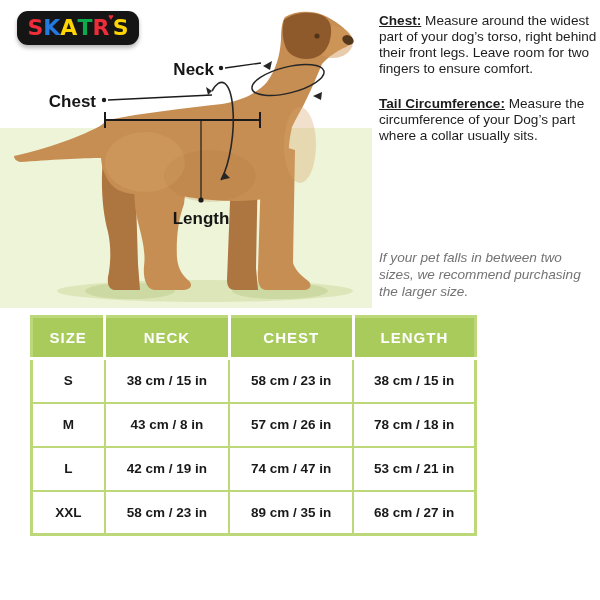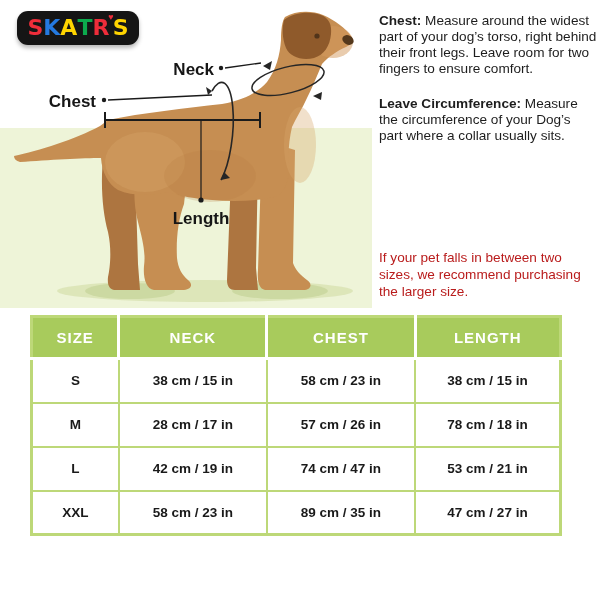--- a/index.html
+++ b/index.html
@@ -17,26 +17,26 @@
 
   
   .green-panel{position:absolute;left:0;top:128px;width:372px;height:180px;background:#eef4d8;}
   .dog-svg,.anno-svg{position:absolute;left:0;top:0;width:372px;height:310px;}
   .anno-svg text{font-family:"Liberation Sans","DejaVu Sans",sans-serif;font-weight:700;
                  font-size:17px;fill:#161616;}
 
   
   .instructions{position:absolute;left:379px;top:13px;width:218px;}
   .instructions p{margin:0 0 19px 0;font-size:13.6px;line-height:16px;color:#1d1d1d;}
-  .instructions b{font-weight:700;}
+  .instructions b{font-weight:700;text-decoration:underline;}
   .note{position:absolute;left:379px;top:249px;width:218px;font-size:13.6px;line-height:17px;
-        color:#b91c1c;}
+        font-style:italic;color:#737373;}
 
   
-  .size-table{position:absolute;left:30px;top:315px;width:532px;border-collapse:collapse;border-radius:11px;}
+  .size-table{position:absolute;left:30px;top:315px;width:447px;border-collapse:collapse;border-radius:11px;}
   .size-table th{background:#a8cb5c;color:#ffffff;font-weight:700;font-size:15px;
                  letter-spacing:1px;height:42px;border:3px solid #ffffff;border-top:none;
                  text-align:center;vertical-align:middle;}
   .size-table th:first-child{border-left:none;}
   .size-table th:last-child{border-right:none;}
   .size-table td{background:#ffffff;border:2px solid #bdd878;height:44px;text-align:center;
                  vertical-align:middle;font-weight:700;font-size:13.5px;color:#1a1a1a;}
   .size-table{border:3px solid #bdd878;}
   .col-size{width:16.5%;} .col-neck{width:28%;} .col-chest{width:28%;} .col-length{width:27.5%;}
 </style>
@@ -125,21 +125,21 @@
       <span class="ltr" style="color: rgb(36, 121, 224);">K</span>
       <span class="ltr" style="color: rgb(255, 212, 0);">A</span>
       <span class="ltr" style="color: rgb(12, 170, 77);">T</span>
       <span class="ltr" style="color: rgb(238, 45, 58);">R</span>
       <span class="heart" style="color: rgb(238, 45, 58);">♥</span>
       <span class="ltr" style="color: rgb(255, 212, 0);">S</span>
   </div>
 
   <div class="instructions">
     <p><b>Chest:</b><span> Measure around the widest part of your dog’s torso, right behind their front legs. Leave room for two fingers to ensure comfort.</span></p>
-    <p><b>Leave Circumference:</b><span> Measure the circumference of your Dog’s part where a collar usually sits.</span></p>
+    <p><b>Tail Circumference:</b><span> Measure the circumference of your Dog’s part where a collar usually sits.</span></p>
   </div>
   <div class="note">If your pet falls in between two sizes, we recommend purchasing the larger size.</div>
 
   <table class="size-table">
     <colgroup>
       <col class="col-size">
         <col class="col-neck">
         <col class="col-chest">
         <col class="col-length">
     </colgroup>
@@ -153,32 +153,32 @@
     </thead>
     <tbody>
       <tr>
         <td>S</td>
         <td>38 cm / 15 in</td>
         <td>58 cm / 23 in</td>
         <td>38 cm / 15 in</td>
       </tr>
       <tr>
         <td>M</td>
-        <td>28 cm / 17 in</td>
+        <td>43 cm / 8 in</td>
         <td>57 cm / 26 in</td>
         <td>78 cm / 18 in</td>
       </tr>
       <tr>
         <td>L</td>
         <td>42 cm / 19 in</td>
         <td>74 cm / 47 in</td>
         <td>53 cm / 21 in</td>
       </tr>
       <tr>
         <td>XXL</td>
         <td>58 cm / 23 in</td>
         <td>89 cm / 35 in</td>
-        <td>47 cm / 27 in</td>
+        <td>68 cm / 27 in</td>
       </tr>
     </tbody>
   </table>
 
 </div>
 
 </body></html>

